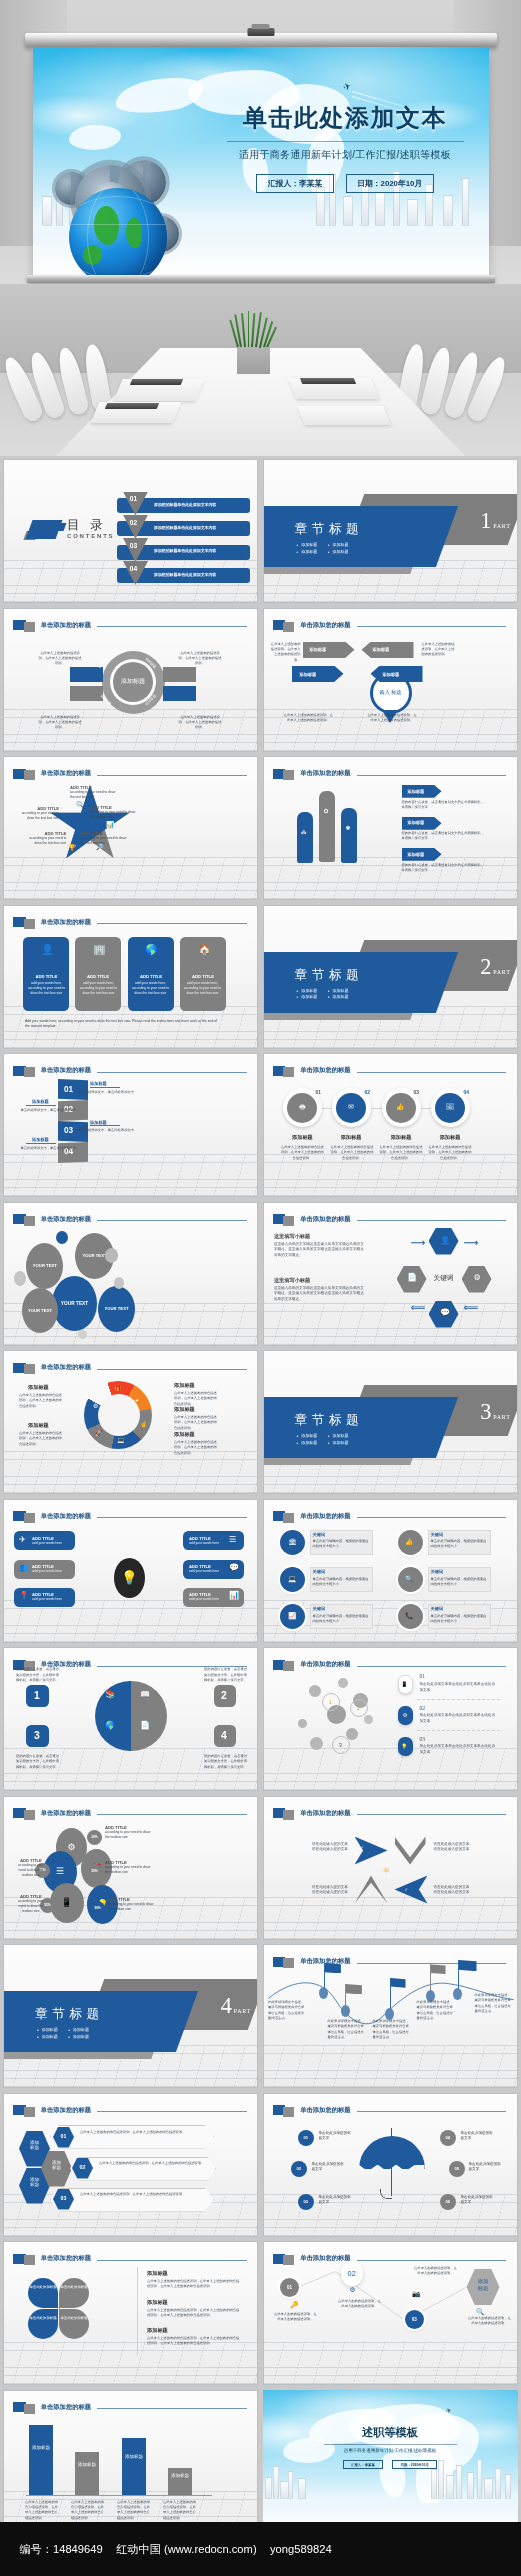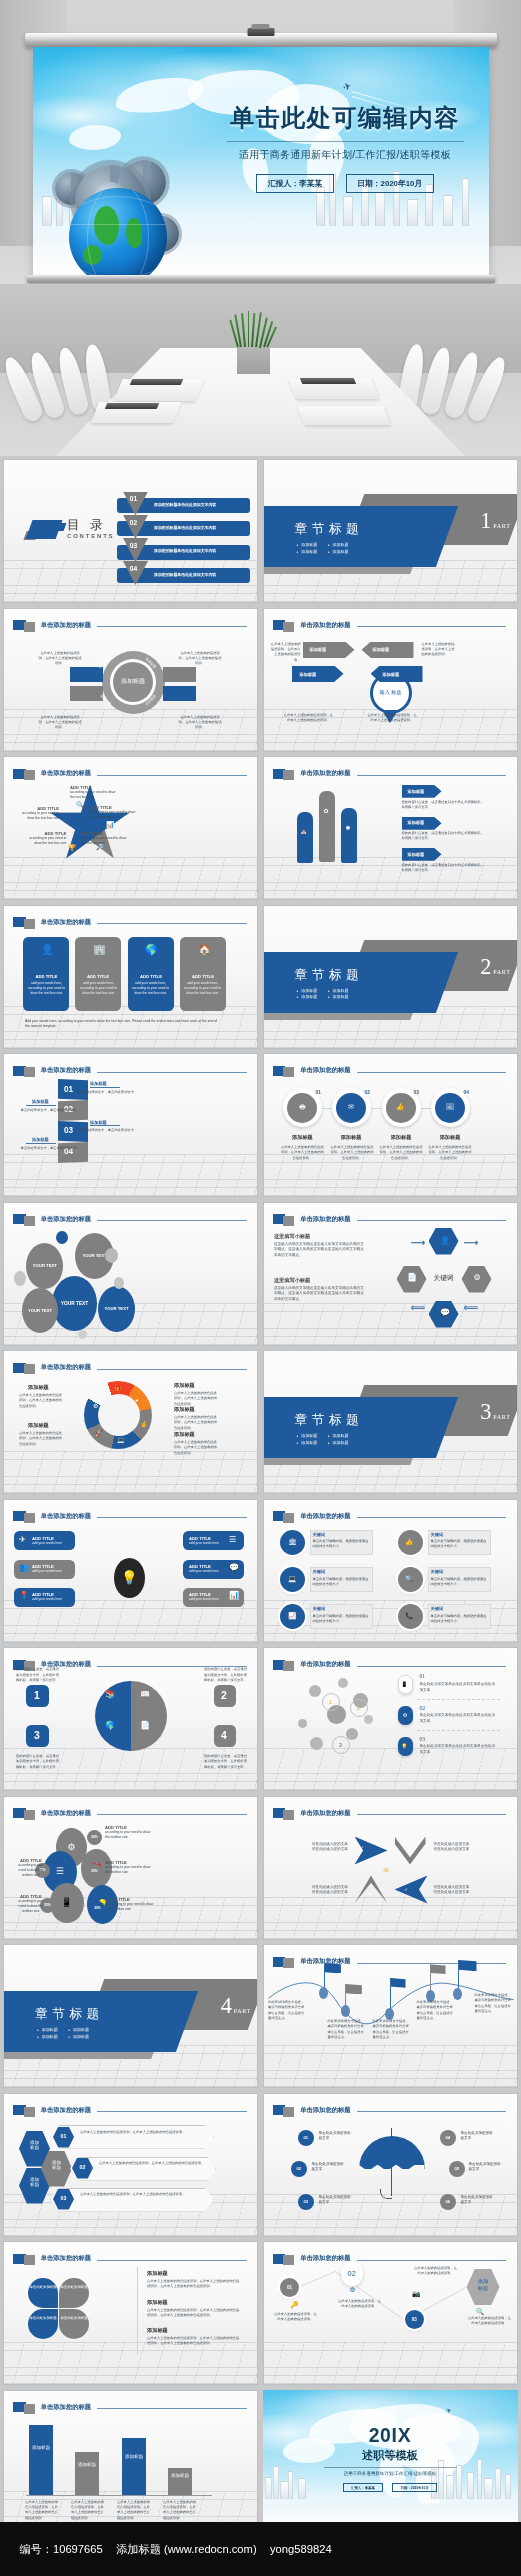--- a/index.html
+++ b/index.html
@@ -302,21 +302,21 @@
         <div class="cont c1"></div>
           <div class="cont c2"></div>
           <div class="cont c3"></div>
         <div class="meridian" style="left:-12%;top:8%;width:124%;height:84%"></div>
         <div class="meridian" style="left:18%;top:-6%;width:64%;height:112%"></div>
         <div class="meridian" style="left:-4%;top:36%;width:108%;height:4%;border-radius:0;border-left:0;border-right:0;border-bottom:0"></div>
       </div>
     </div>
 
     <div class="title-block">
-      <div class="ppt-title">单击此处可编辑内容</div>
+      <div class="ppt-title">单击此处添加文本</div>
       <div class="title-rule"></div>
       <div class="ppt-sub">适用于商务通用新年计划/工作汇报/述职等模板</div>
       <div class="meta-row">
         <div class="meta-box">汇报人：李某某</div>
         <div class="meta-box">日期：2020年10月</div>
       </div>
     </div>
   </div>
 
   <div class="bottom-bar"></div>
@@ -1199,30 +1199,29 @@
       <div class="bld" style="left:72%;width:8.2px;height:24px"></div>
       <div class="bld" style="left:76%;width:6px;height:34px"></div>
       <div class="bld" style="left:80%;width:7.4px;height:27px"></div>
       <div class="bld" style="left:84%;width:5.2px;height:40px"></div>
       <div class="bld" style="left:87%;width:9px;height:21px"></div>
       <div class="bld" style="left:91%;width:6.7px;height:31px"></div>
       <div class="bld" style="left:95%;width:6px;height:25px"></div>
     </div>
     <div class="reflect" style="height:31px"></div>
     <div style="position:absolute;left:0;right:0;top:34px;text-align:center">
-      <div style="font-size:19.4px;font-weight:bold;color:#17405c;letter-spacing:0.7px">20IX</div>
       <div class="cn" style="font-size:11.2px;font-weight:bold;color:#123d58;margin-top:1.5px">述职等模板</div>
       <div style="height:0.7px;background:rgba(18,61,88,.45);margin:3.7px 61px"></div>
       <div class="cn" style="font-size:4.5px;color:#14455f">适用于商务通用新年计划/工作汇报/述职等模板</div>
       <div style="display:flex;gap:9px;justify-content:center;margin-top:7.4px">
         <div style="border:0.7px solid #1f5d86;color:#103f63;font-size:3.4px;padding:1.5px 7.4px;font-weight:bold">汇报人：李某某</div>
         <div style="border:0.7px solid #1f5d86;color:#103f63;font-size:3.4px;padding:1.5px 7.4px;font-weight:bold">日期：2020年10月</div>
       </div>
     </div>
   </div>
 </div>
 
 <div class="footer">
-  <span>编号：10697665</span>
-  <span>添加标题 (www.redocn.com)</span>
+  <span>编号：14849649</span>
+  <span>红动中国 (www.redocn.com)</span>
   <span>yong589824</span>
 </div>
 
 
 </body></html>

